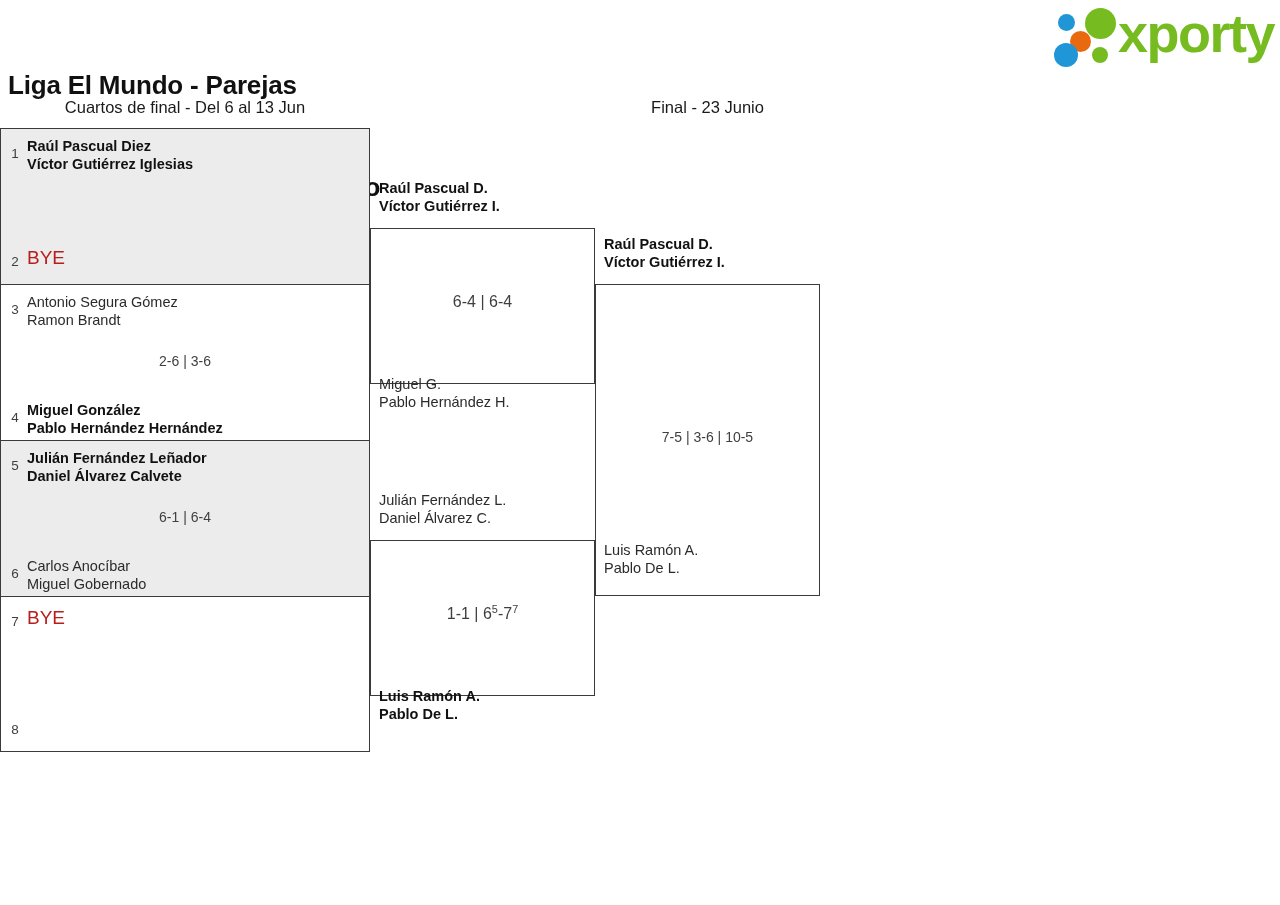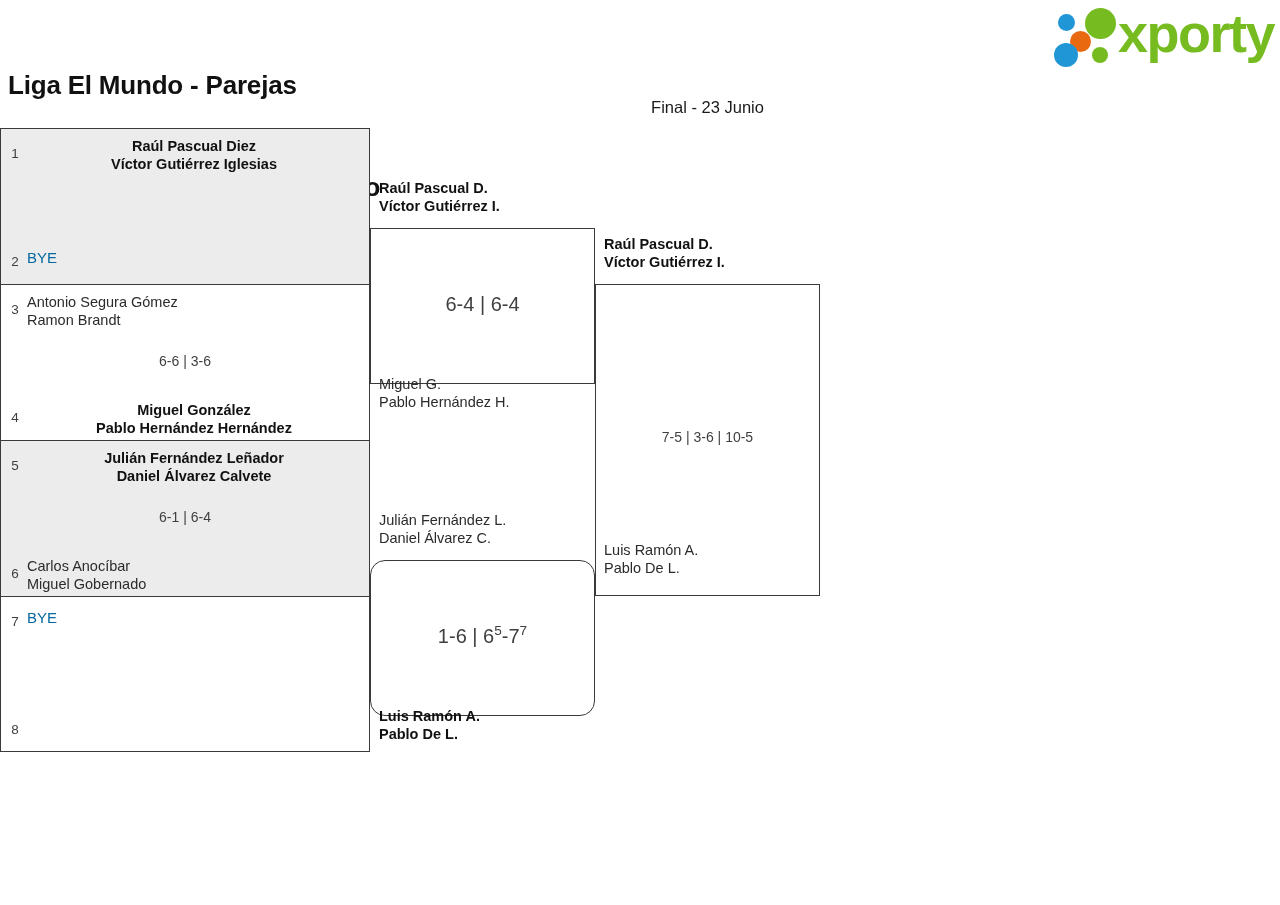--- a/index.html
+++ b/index.html
@@ -67,43 +67,43 @@
   }
   .seed-top { top: 17px; }
   .seed-bot { top: 125px; }
 
   .team {
     position: absolute; left: 26px; right: 8px;
     font-size: 14.5px; line-height: 18px; color: #2b2b2b;
   }
   .team.top { top: 8px; }
   .team.bot { top: 116px; }
-  .team.winner { font-weight: 700; color: #111111; text-align: center; }
+  .team.winner { font-weight: 700; color: #111111; }
   .team .ln { display: block; white-space: nowrap; }
-  .team.bye { top: auto; font-size: 15px; color: #0369a1; }
+  .team.bye { top: auto; font-size: 19px; color: #b91c1c; }
   .team.bye.top { top: 12px; }
   .team.bye.bot { top: 120px; }
 
   .score {
     position: absolute; left: 0; right: 0;
     text-align: center;
     font-size: 14px; color: #3f3f3f;
   }
   .r1-match .score { top: 68px; }
 
   
   .r2 { position: absolute; left: 370px; top: 0px; width: 225px; }
   .r2-match {
     position: absolute; left: 0; width: 225px; height: 156px;
     border: 1px solid #3a3a3a;
     background: #ffffff;
   }
   .r2-m1 { top: 100px; }
-  .r2-m2 { top: 432px; border-radius: 15px; }
-  .r2-match .score { top: 64px; font-size: 20px; }
+  .r2-m2 { top: 412px; }
+  .r2-match .score { top: 64px; font-size: 16px; }
   .r2-match .adv-name {
     position: absolute; left: 8px; top: -50px; right: 4px;
     font-size: 14.5px; line-height: 18px; color: #2b2b2b;
   }
   .r2-match .adv-name.winner { font-weight: 700; color: #111111; }
   .r2-match .low-name {
     position: absolute; left: 8px; top: 100px; right: 4px;
     font-size: 14.5px; line-height: 18px; color: #2b2b2b; margin-top: 46px;
   }
   .r2-match .low-name.winner { font-weight: 700; color: #111111; }
@@ -142,20 +142,21 @@
 
   <div class="logo">
     <span class="dot dot-blue-sm"></span>
     <span class="dot dot-orange"></span>
     <span class="dot dot-blue-lg"></span>
     <span class="dot dot-green-lg"></span>
     <span class="dot dot-green-sm"></span>
     <span class="wordmark">xporty</span>
   </div>
 
+  <div class="round-head rh-r1">Cuartos de final - Del 6 al 13 Jun</div>
   <div class="round-head rh-r3">Final - 23 Junio</div>
 
   <div class="bracket">
 
     <div class="r1">
 
       <div class="r1-match shaded">
         <span class="seed seed-top">1</span>
         <div class="team top winner">
           <span class="ln">Raúl Pascual Diez</span>
@@ -172,21 +173,21 @@
         <span class="seed seed-top">3</span>
         <div class="team top">
           <span class="ln">Antonio Segura Gómez</span>
           <span class="ln">Ramon Brandt</span>
         </div>
         <span class="seed seed-bot">4</span>
         <div class="team bot winner">
           <span class="ln">Miguel González</span>
           <span class="ln">Pablo Hernández Hernández</span>
         </div>
-        <div class="score">6-6 | 3-6</div>
+        <div class="score">2-6 | 3-6</div>
       </div>
 
       <div class="r1-match shaded">
         <span class="seed seed-top">5</span>
         <div class="team top winner">
           <span class="ln">Julián Fernández Leñador</span>
           <span class="ln">Daniel Álvarez Calvete</span>
         </div>
         <span class="seed seed-bot">6</span>
         <div class="team bot">
@@ -219,21 +220,21 @@
           <span class="ln">Miguel G.</span>
           <span class="ln">Pablo Hernández H.</span>
         </div>
       </div>
 
       <div class="r2-match r2-m2">
         <div class="adv-name">
           <span class="ln">Julián Fernández L.</span>
           <span class="ln">Daniel Álvarez C.</span>
         </div>
-        <div class="score"><span>1-6 | 6</span><sup>5</sup><span>-7</span><sup>7</sup></div>
+        <div class="score"><span>1-1 | 6</span><sup>5</sup><span>-7</span><sup>7</sup></div>
         <div class="low-name winner">
           <span class="ln">Luis Ramón A.</span>
           <span class="ln">Pablo De L.</span>
         </div>
       </div>
 
     </div>
 
     <div class="r3">
       <div class="r3-match">

